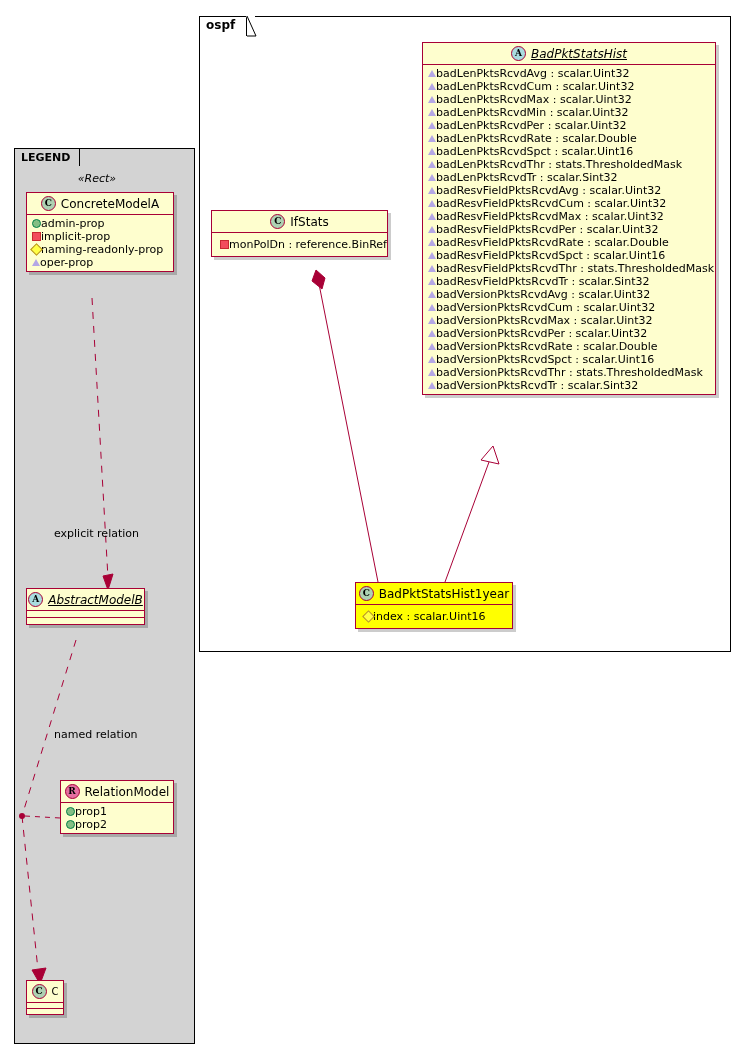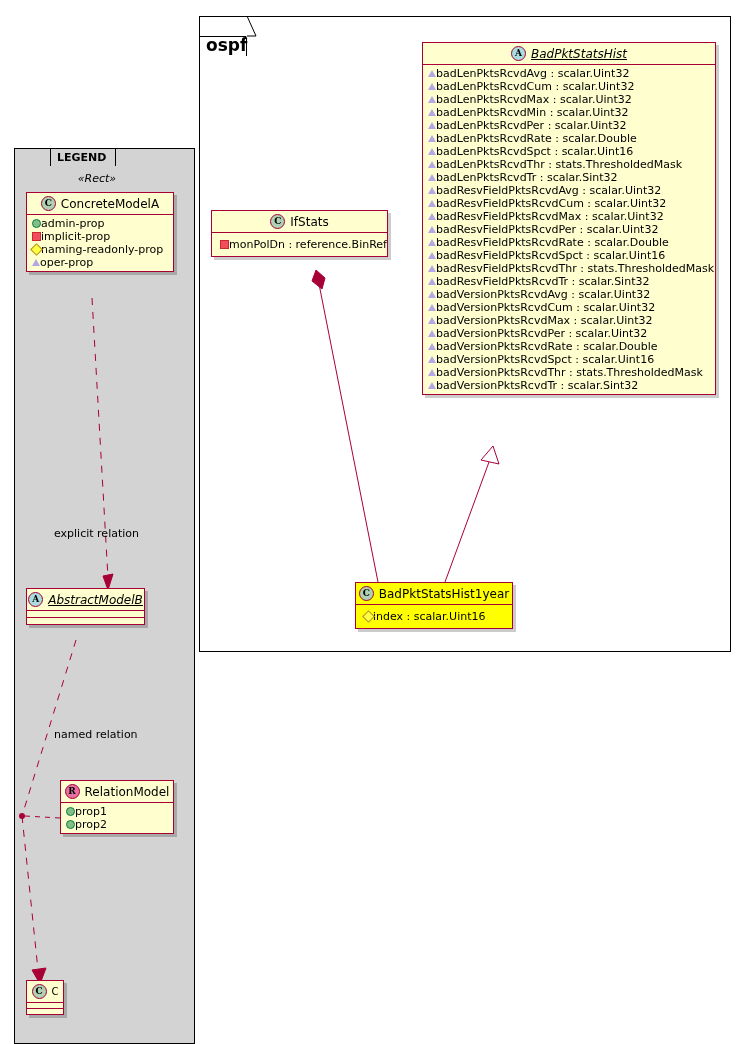--- a/index.html
+++ b/index.html
@@ -26,25 +26,24 @@
     border: 1px solid #000000;
     background: #ffffff;
     box-sizing: border-box;
   }
   .pkg-tab {
     position: absolute;
     box-sizing: border-box;
     border: 1px solid #000000;
     border-bottom: none;
     background: #ffffff;
-    font-size: 17px;
+    font-size: 12px;
     font-weight: bold;
     padding: 2px 10px 2px 6px;
     line-height: 13px;
-    margin-top: 20px;
   }
   .pkg-tab .fold {
     position: absolute;
     right: -9px;
     top: -1px;
     width: 0;
     height: 0;
     border-left: 9px solid transparent;
     border-top: 18px solid #ffffff;
   }
@@ -175,21 +174,21 @@
   <div class="pkg-tab" style="left:199px; top:16px; width:48px; height:20px;">
     <span>ospf</span>
     <span class="fold"></span>
   </div>
   <svg class="overlay">
     <line x1="247" y1="16" x2="256" y2="36" stroke="#000000" stroke-width="1"></line>
     <line x1="247" y1="36" x2="256" y2="36" stroke="#000000" stroke-width="1"></line>
   </svg>
 
   <div class="legend abs" style="left:14px; top:148px; width:181px; height:896px;"></div>
-  <div class="legend-tab" style="left:14px; top:148px; width:66px; height:18px;margin-left:36px;">
+  <div class="legend-tab" style="left:14px; top:148px; width:66px; height:18px;">
     <span>LEGEND</span>
   </div>
   <div class="legend-title" style="left:14px; top:172px; width:166px;">
     <span>«Rect»</span>
   </div>
 
   <svg class="overlay">
 
     <path d="M 92,298 L 108,578" stroke="#a80036" stroke-width="1" fill="none" stroke-dasharray="7,7"></path>
     <path d="M 108,590 L 103,576 L 113,574 Z" fill="#a80036" stroke="#a80036" stroke-width="1"></path>

